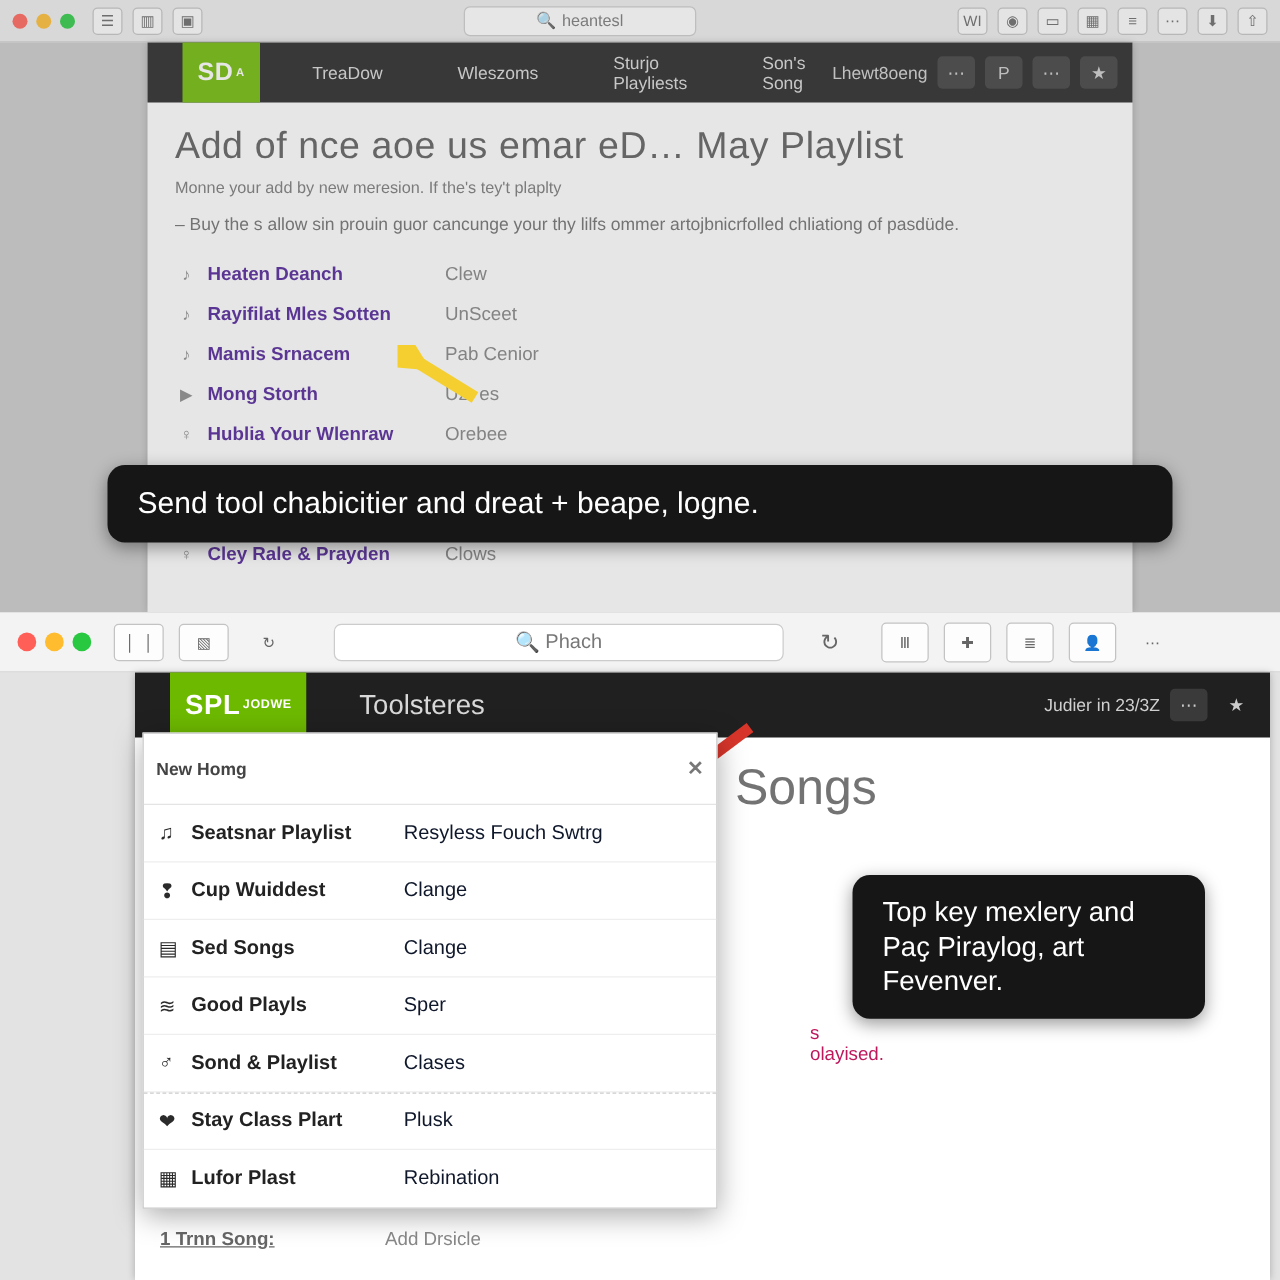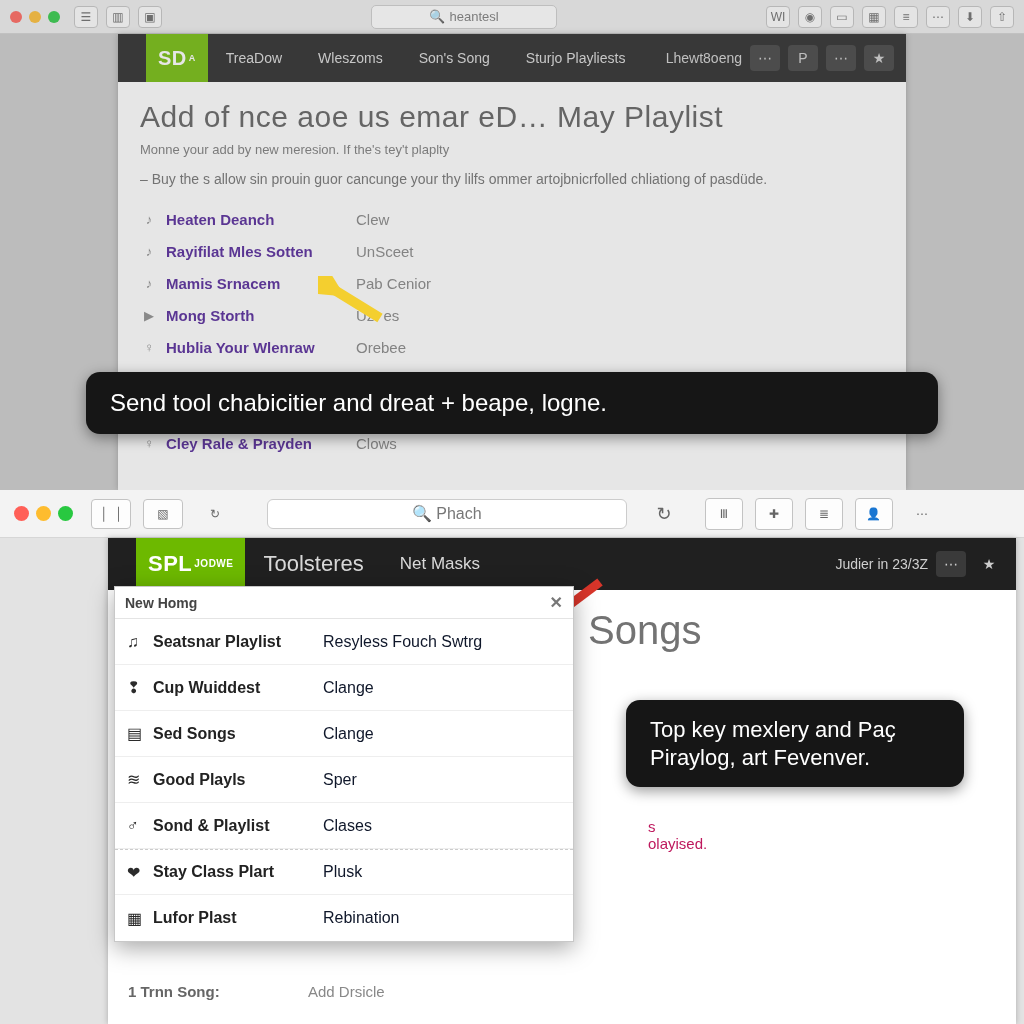--- a/index.html
+++ b/index.html
@@ -15,21 +15,21 @@
 .dot.r{background:#ff5f57;} .dot.y{background:#febc2e;} .dot.g{background:#28c840;}
 .tb-btn { width:28px; height:22px; border:1px solid #c3c3c3; border-radius:4px; background:#fdfdfd; display:flex; align-items:center; justify-content:center; color:#666; font-size:12px; }
 .tb-btn.sm { width:24px; }
 .addr { flex:1; max-width:420px; height:24px; background:#fff; border:1px solid #ccc; border-radius:5px; display:flex; align-items:center; justify-content:center; gap:4px; font-size:13px; color:#777; margin:0 8px; }
 .chrome .spacer{flex:1;}
 
 
 .sitebar { height:48px; background:#202020; display:flex; align-items:center; color:#cfcfcf; font-size:14px;padding-left:28px; }
 .logo { height:48px; background:#6db900; color:#fff; font-weight:800; font-size:20px; padding:0 12px; display:flex; align-items:center; letter-spacing:0.5px; }
 .logo .sub{font-size:9px;font-weight:600;margin-left:2px;line-height:1;}
-.navitem { padding:0 18px; height:56px; display:flex; align-items:center; cursor:pointer; font-weight:500; color:#d8d8d8;}
+.navitem { padding:0 18px; height:56px; display:flex; align-items:center; cursor:pointer; font-weight:500; color:#d8d8d8;margin-left:24px;}
 .navright{margin-left:auto;display:flex;align-items:center;gap:8px;padding-right:12px;}
 .chip{width:30px;height:26px;background:#3a3a3a;border-radius:4px;display:flex;align-items:center;justify-content:center;color:#ccc;font-size:14px;}
 
 
 .page{position:absolute;left:118px;right:118px;top:34px;bottom:0;background:#fff;box-shadow:0 0 6px rgba(0,0,0,.25);}
 .half.bottom .page{left:108px;right:8px;top:48px;bottom:0;}
 .chrome-big{height:48px;background:#f3f3f3;border-bottom:1px solid #d6d6d6;display:flex;align-items:center;padding:0 14px;gap:12px;font-size:15px;}
 .chrome-big .addr{max-width:360px;height:30px;border-radius:6px;font-size:16px;}
 
 
@@ -41,46 +41,46 @@
 .row1 .ico{width:18px;display:flex;justify-content:center;margin-right:8px;color:#888;font-size:13px;}
 .row1 .nm{width:190px;font-weight:700;color:#4c1d95;}
 .row1 .vl{color:#808080;}
 
 
 .dim{position:absolute;inset:0;background:rgba(140,140,140,0.22);pointer-events:none;}
 
 
 .tooltip{position:absolute;background:#161616;color:#fff;border-radius:14px;padding:16px 24px;font-size:24px;box-shadow:0 4px 14px rgba(0,0,0,.4);line-height:1.25;}
 .tooltip.t1{left:86px;top:372px;right:86px;}
-.tooltip.t2{right:60px;top:700px;width:338px;font-size:22px;}
+.tooltip.t2{right:60px;top:700px;width:282px;font-size:22px;}
 
 
 .arrow{position:absolute;pointer-events:none;}
 
 
 .popup{position:absolute;left:6px;top:48px;width:460px;background:#fff;border:1px solid #c8c8c8;box-shadow:0 6px 22px rgba(0,0,0,.35);z-index:5;}
-.popup .hd{display:flex;align-items:center;justify-content:space-between;padding:6px 10px;border-bottom:1px solid #e4e4e4;font-weight:600;font-size:14px;color:#444;}
+.popup .hd{display:flex;align-items:center;justify-content:space-between;padding:18px 10px;border-bottom:1px solid #e4e4e4;font-weight:600;font-size:14px;color:#444;}
 .popup .hd .x{font-size:16px;color:#777;cursor:pointer;}
 .prow{display:flex;align-items:center;height:46px;border-bottom:1px solid #eee;padding:0 12px;font-size:16px;}
 .prow:last-child{border-bottom:none;}
 .prow .pi{width:26px;font-size:16px;color:#2b2b2b;}
 .prow .pn{width:170px;font-weight:700;color:#222;}
 .prow .pv{color:#0f172a;}
 .prow.sep{border-top:1px dashed #ccc;}
 
 
 .songs{position:absolute;left:480px;top:70px;color:#6a6a6a;}
 .songs h2{font-size:40px;font-weight:400;color:#737373;}
 .songs .pencil{position:absolute;left:140px;top:90px;color:#9a9a9a;font-size:16px;}
 .songs .note{position:absolute;left:60px;top:210px;font-size:15px;color:#be185d;}
 
 
 .blist{position:absolute;left:20px;top:438px;font-size:15px;color:#555;}
 .blist .br{display:flex;height:30px;align-items:center;}
-.blist .bn{width:180px;font-weight:600;color:#666;}
+.blist .bn{width:180px;font-weight:600;color:#666;text-decoration:underline;}
 .blist .bv{color:#888;}
 </style>
 </head>
 <body>
 
 <div class="half top">
   <div class="chrome">
     <div class="traffic">
       <div class="dot r"></div>
       <div class="dot y"></div>
@@ -106,22 +106,22 @@
   </div>
 
   <div class="page">
     <div class="sitebar">
       <div class="logo">
         <span>SD</span>
         <span class="sub">A</span>
       </div>
       <div class="navitem">TreaDow</div>
       <div class="navitem">Wleszoms</div>
+      <div class="navitem">Sturjo Playliests</div>
       <div class="navitem">Son's Song</div>
-      <div class="navitem">Sturjo Playliests</div>
       <div class="navright">
         <span>Lhewt8oeng</span>
         <div class="chip">⋯</div>
         <div class="chip">P</div>
         <div class="chip">⋯</div>
         <div class="chip">★</div>
       </div>
     </div>
 
     <div class="content1">
@@ -213,21 +213,20 @@
     <div class="tb-btn" style="width:34px;height:32px;border:none;background:transparent;">⋯</div>
   </div>
 
   <div class="page">
     <div class="sitebar" style="height:52px;">
       <div class="logo" style="font-size:22px;height:52px;">
         <span>SPL</span>
         <span class="sub" style="font-size:10px;">JODWE</span>
       </div>
       <div class="navitem" style="font-size:22px;">Toolsteres</div>
-      <div class="navitem" style="font-size:17px;">Net Masks</div>
       <div class="navright">
         <span style="font-size:14px;">Judier in 23/3Z</span>
         <div class="chip">⋯</div>
         <div class="chip" style="background:transparent;">★</div>
       </div>
     </div>
 
     <div class="popup">
       <div class="hd">
         <span>New Homg</span>

